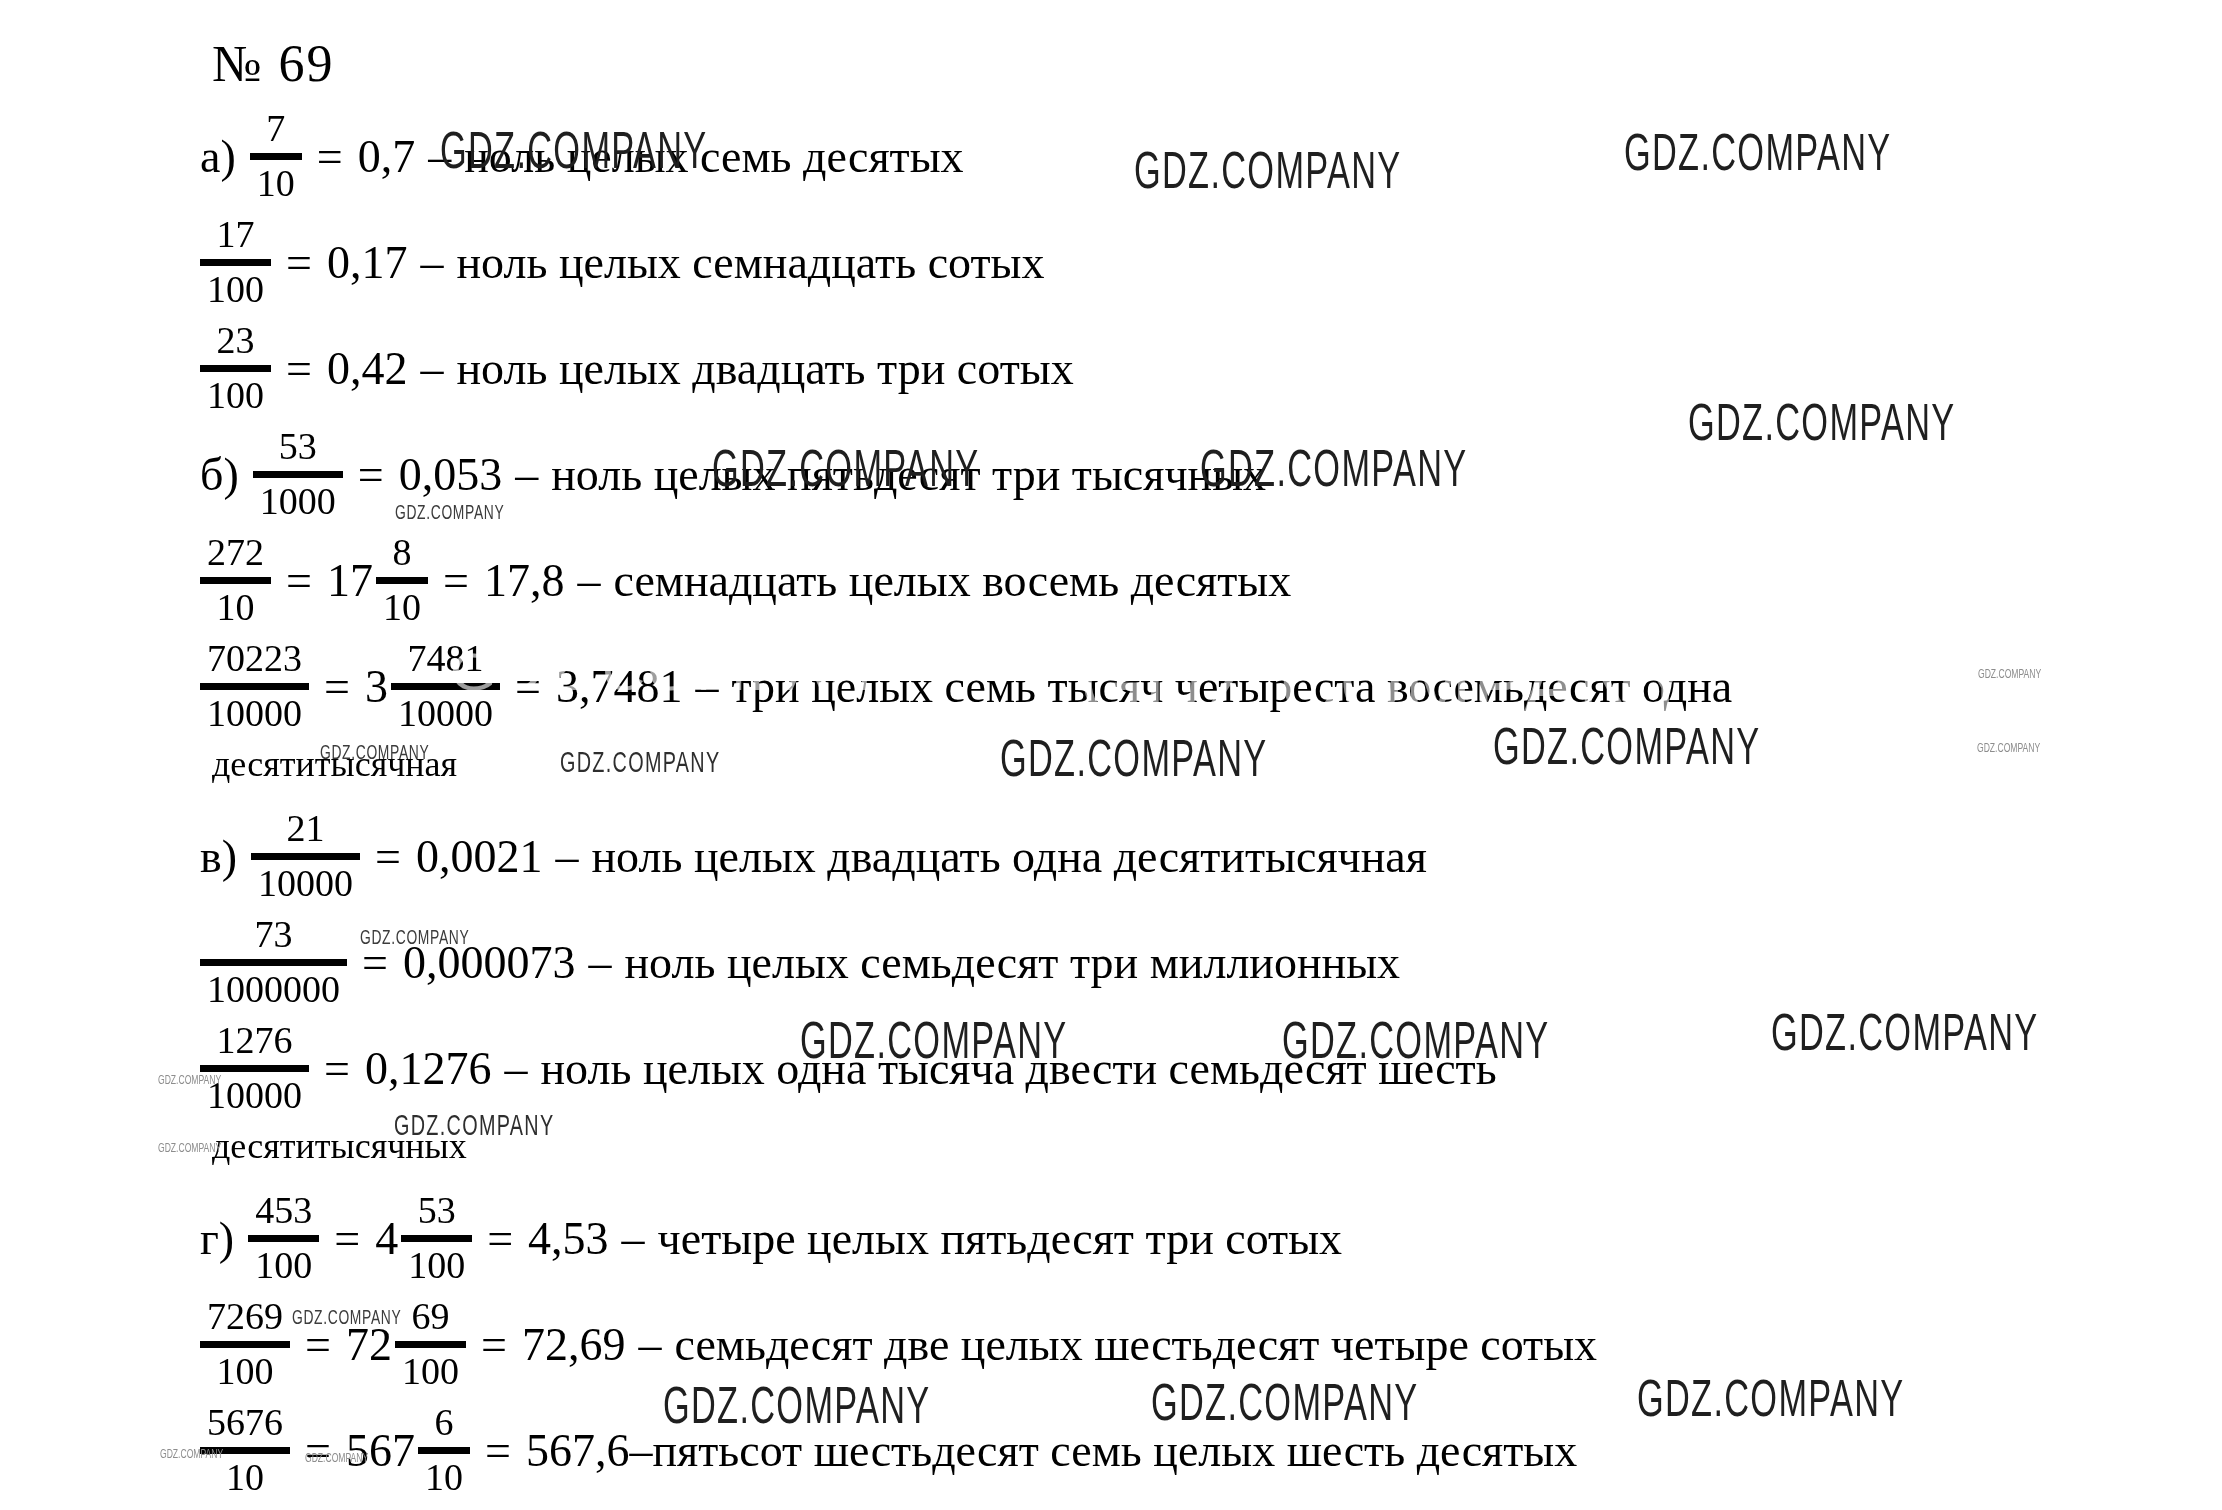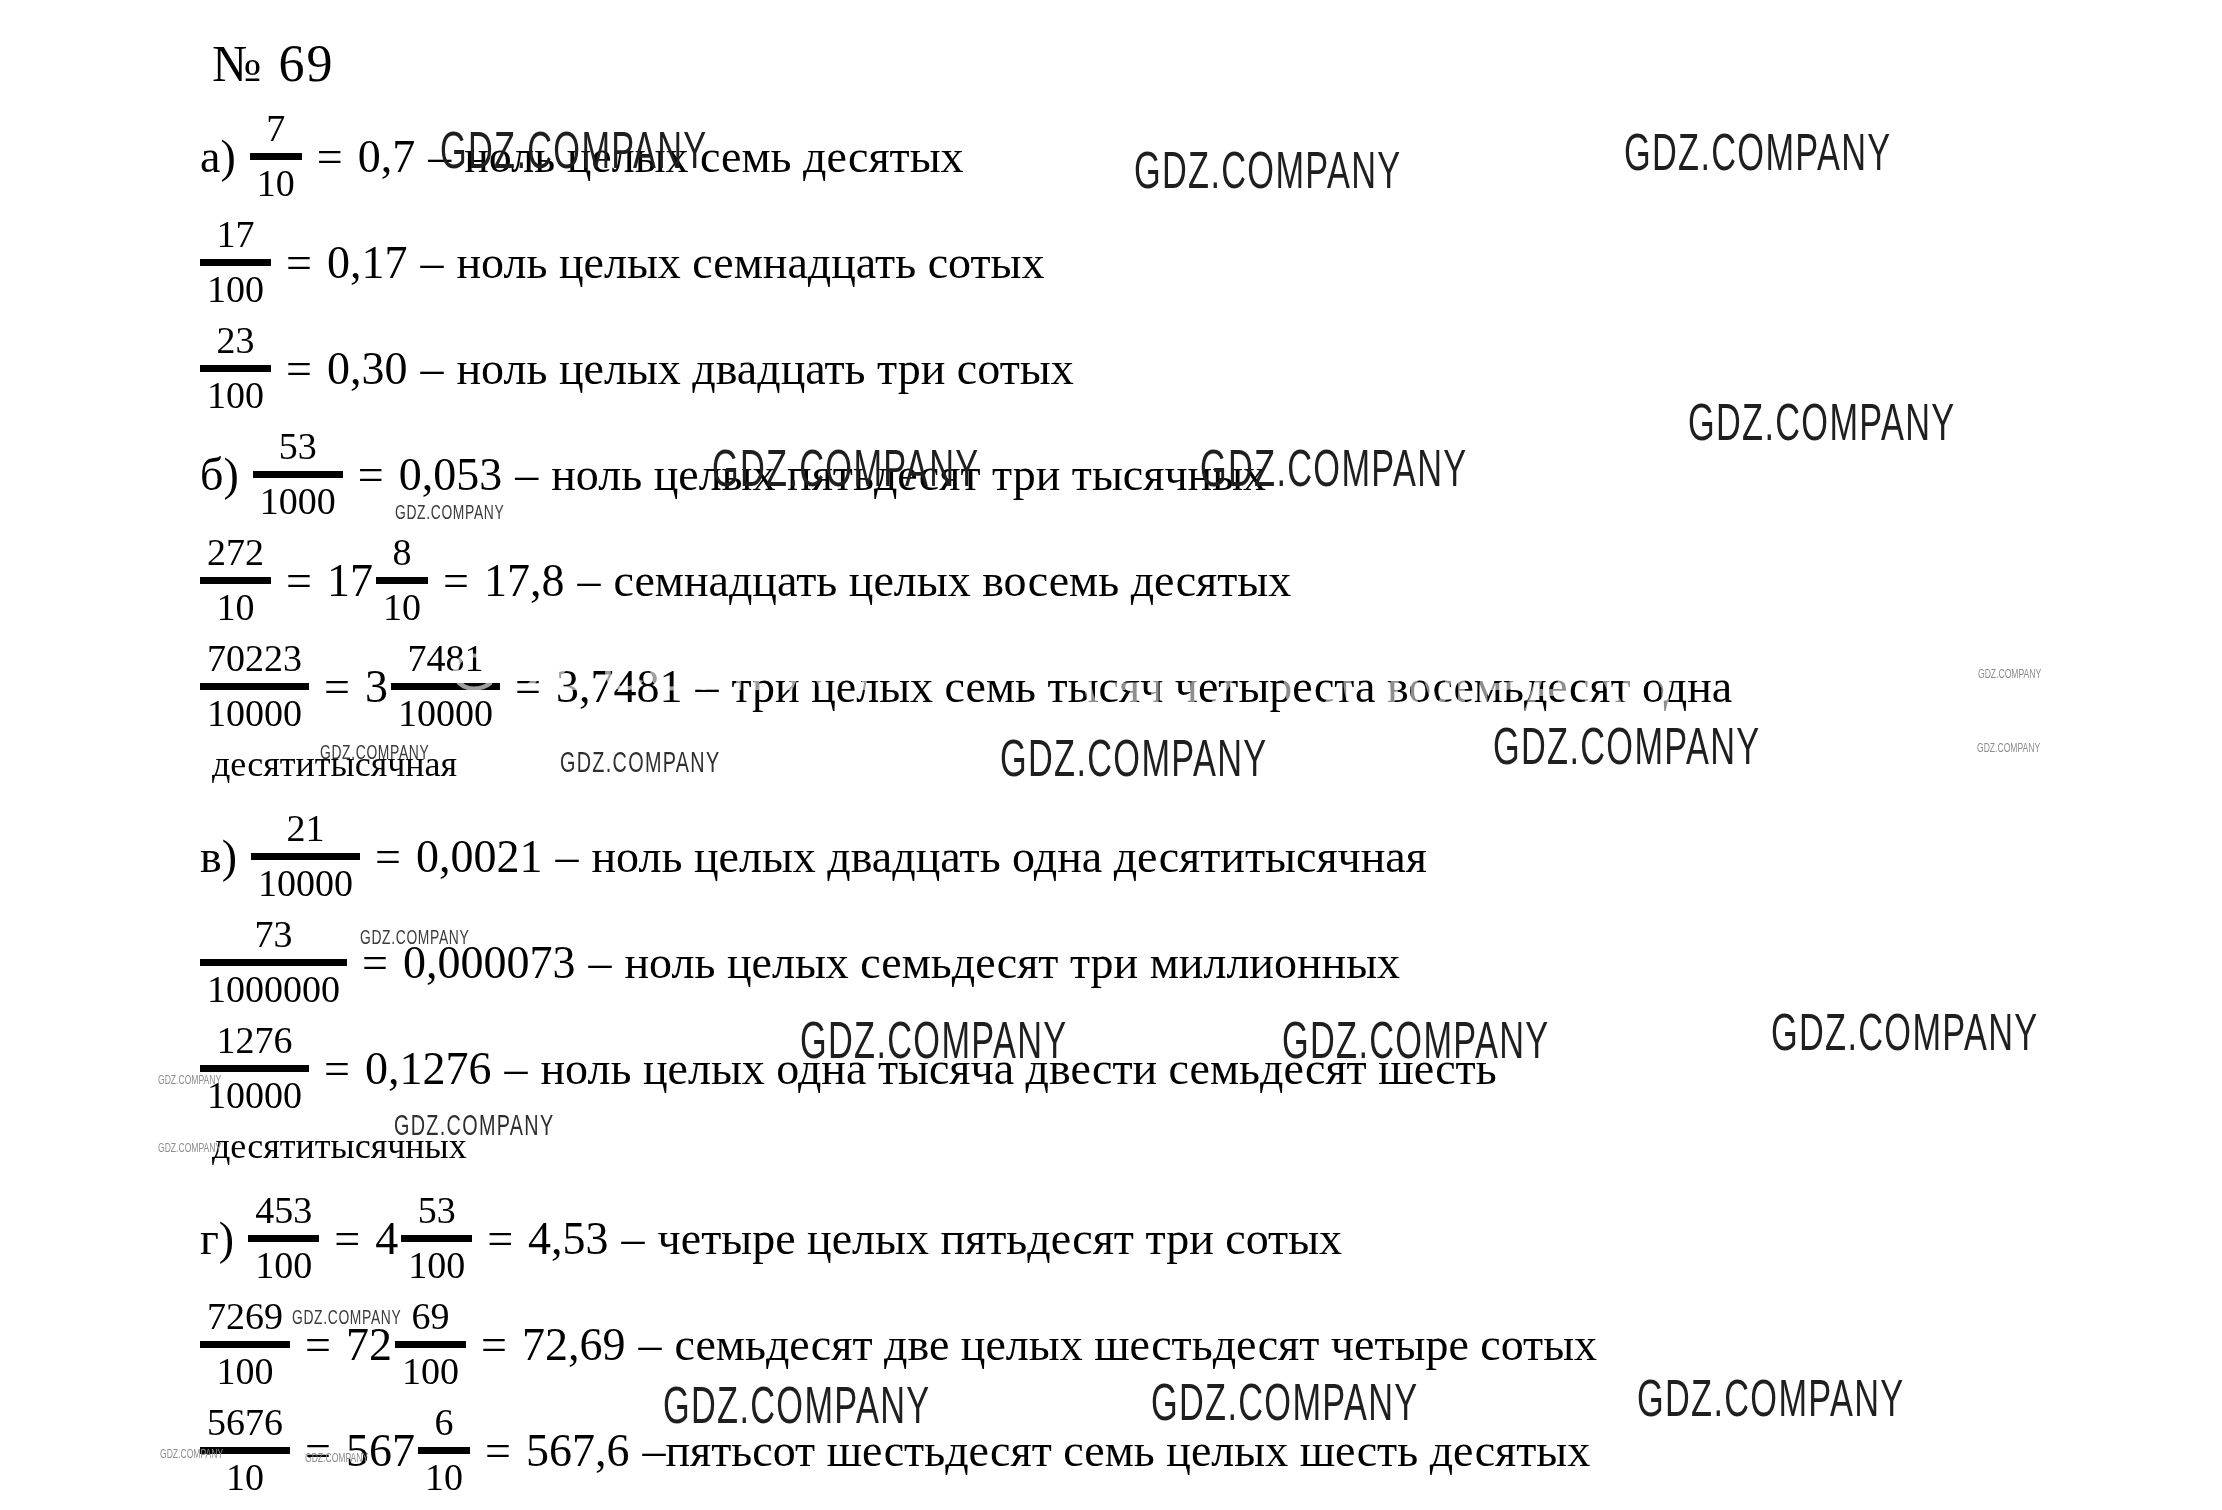--- a/index.html
+++ b/index.html
@@ -61,21 +61,21 @@
     <span class="words">ноль целых семнадцать сотых</span>
   </div>
 
   <div class="row">
     <span class="frac">
       <span class="num">23</span>
       <span class="bar"></span>
       <span class="den">100</span>
     </span>
     <span class="sym">=</span>
-    <span class="dec">0,30</span>
+    <span class="dec">0,42</span>
     <span class="sym dash">–</span>
     <span class="words">ноль целых двадцать три сотых</span>
   </div>
 
   <div class="row">
     <span class="lbl">б)</span>
     <span class="frac">
       <span class="num">53</span>
       <span class="bar"></span>
       <span class="den">1000</span>
@@ -210,21 +210,21 @@
     </span>
     <span class="sym">=</span>
     <span class="whole">567</span>
     <span class="frac mixed">
       <span class="num">6</span>
       <span class="bar"></span>
       <span class="den">10</span>
     </span>
     <span class="sym">=</span>
     <span class="dec">567,6</span>
-    <span class="words" style="margin-left:13px">–пятьсот шестьдесят семь целых шесть десятых</span>
+    <span class="words" style="margin-left:0">–пятьсот шестьдесят семь целых шесть десятых</span>
   </div>
 
 </div>
 
 <span class="wm wm-l" style="left:440px;top:120px">GDZ.COMPANY</span>
 <span class="wm wm-l" style="left:1134px;top:140px">GDZ.COMPANY</span>
 <span class="wm wm-l" style="left:1624px;top:122px">GDZ.COMPANY</span>
 <span class="wm wm-l" style="left:1688px;top:392px">GDZ.COMPANY</span>
 <span class="wm wm-l" style="left:712px;top:438px">GDZ.COMPANY</span>
 <span class="wm wm-l" style="left:1200px;top:438px">GDZ.COMPANY</span>

